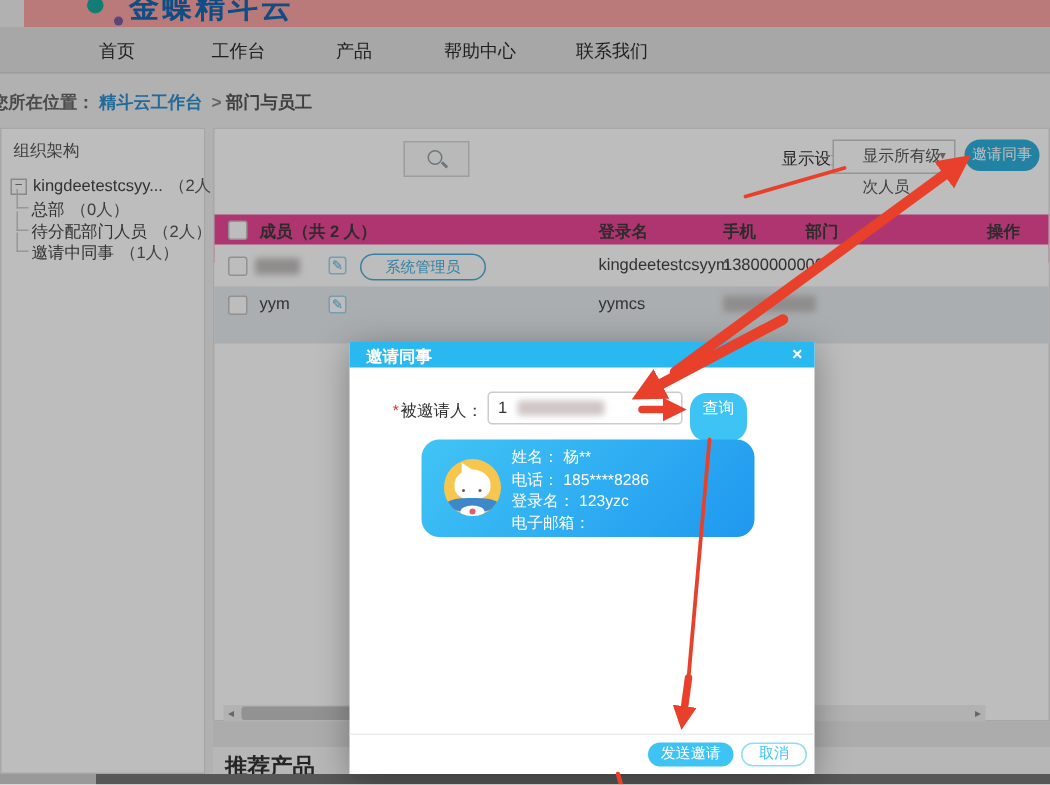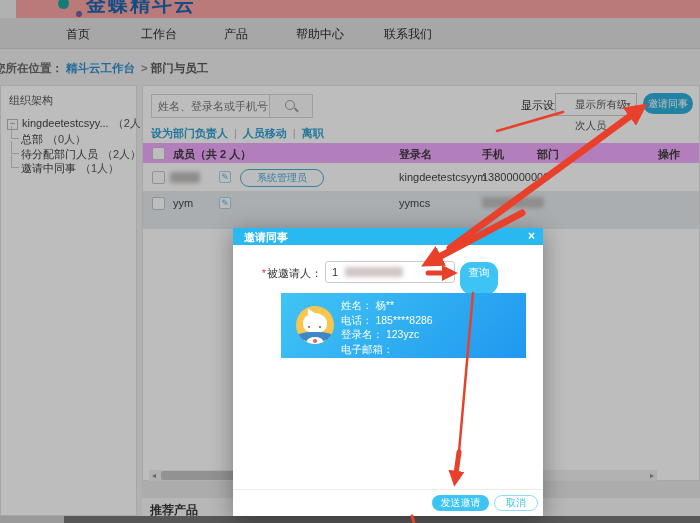--- a/index.html
+++ b/index.html
@@ -36,56 +36,56 @@
   .mag::after{content:"";position:absolute;left:8px;top:8px;width:5px;height:1.5px;background:#97a0a6;transform:rotate(45deg);}
   .disp-label{position:absolute;left:378px;top:12px;color:#333;}
   .select{position:absolute;left:412px;top:7px;width:82px;height:23px;background:#fff;border:1px solid #c9c9c9;box-sizing:border-box;
           line-height:21px;padding-left:19px;color:#555;font-size:10.5px;cursor:pointer;}
   .caret{position:absolute;right:4px;top:0px;font-size:7px;color:#888;}
   .invite-btn{position:absolute;left:500px;top:7px;width:50px;height:21px;border-radius:11px;background:var(--invite-teal,#2fb0dd);
               color:#fff;text-align:center;line-height:21px;font-size:10px;cursor:pointer;}
   .links{position:absolute;left:8px;top:40px;color:var(--link,#2e9fd0);font-weight:bold;}
   .links .lnk{cursor:pointer;}
   .lsep{color:#bbb;margin:0 6px;font-weight:normal;}
-  .thead{position:absolute;left:0;top:57px;width:556px;height:32px;background:#f0abfc;}
+  .thead{position:absolute;left:0;top:57px;width:556px;height:32px;background:#ec4899;}
   .th{position:absolute;top:4px;font-weight:bold;color:#3c3c3c;}
   .row1{position:absolute;left:0;top:77px;width:556px;height:28px;background:#fff;}
   .row2{position:absolute;left:0;top:105px;width:556px;height:38px;background:#e6ebef;}
   .cbx{position:absolute;left:9px;width:11px;height:11px;border:1px solid #c4c4c4;border-radius:2px;background:#fff;cursor:pointer;}
   .cell{position:absolute;color:#444;}
   .blur-blob{position:absolute;background:#c2bebe;border-radius:2px;filter:blur(2px);}
   .edit-ic{position:absolute;font-size:9px;color:#53b7e6;border:1px solid #9ed6ef;border-radius:2px;width:10px;height:10px;
            line-height:10px;text-align:center;cursor:pointer;background:#fff;}
   .badge{position:absolute;left:97px;top:6px;border:1px solid #4aafdc;color:#4aafdc;border-radius:9px;font-size:10px;
          padding:1px 16px;background:#fff;}
   .hscroll{position:absolute;left:6px;top:384px;width:508px;height:11px;background:#f0f0f0;}
   .hs-arrow{position:absolute;top:0px;width:10px;height:11px;font-size:8px;color:#8a8a8a;text-align:center;line-height:11px;cursor:pointer;}
   .hs-thumb{position:absolute;left:12px;top:1px;width:350px;height:9px;background:#c6c6c6;border-radius:2px;cursor:grab;}
   
   .band{position:absolute;left:142px;top:481px;width:558px;height:17px;background:#e8e8e8;}
   .recommend{position:absolute;left:142px;top:498px;width:558px;height:18px;background:#f7f7f7;}
-  .recommend span{position:absolute;left:8px;top:4px;font-size:12px;font-weight:bold;color:#333;}
+  .recommend span{position:absolute;left:8px;top:4px;font-size:15px;font-weight:bold;color:#333;}
   .pagescroll{position:absolute;left:0;top:516px;width:700px;height:7px;background:#cfcfcf;}
   .ps-thumb{position:absolute;left:64px;top:0;width:636px;height:7px;background:#767676;cursor:grab;}
   
   .overlay{position:absolute;inset:0;background:rgba(0,0,0,0.26);z-index:40;}
   .modal{position:absolute;left:233px;top:228px;width:310px;height:288px;background:#fff;z-index:50;
          box-shadow:0 4px 22px rgba(0,0,0,0.35);}
   .m-head{position:absolute;left:0;top:0;width:310px;height:17px;background:var(--accent,#29b9f0);}
   .m-title{position:absolute;left:11px;top:2px;color:#fff;font-weight:bold;font-size:11px;}
   .m-close{position:absolute;right:8px;top:1px;color:#fff;font-weight:bold;font-size:12px;cursor:pointer;}
   .m-label{position:absolute;left:0;top:38px;width:89px;text-align:right;color:#333;}
   .m-req{color:#e03a2a;margin-right:1px;}
   .m-input{position:absolute;left:92px;top:33px;width:130px;height:22px;border:1px solid #ccc;border-radius:3px;
            box-sizing:border-box;padding:0 6px;font-size:11px;color:#333;outline:none;}
   .m-input-blob{left:112px;top:39px;width:58px;height:10px;background:#d0c6c6;z-index:55;}
   .query-btn{position:absolute;left:227px;top:34px;width:38px;height:32px;border-radius:11px;background:var(--button-cyan,#3ec3f5);
              color:#fff;text-align:center;line-height:21px;font-size:10.5px;cursor:pointer;}
-  .card{position:absolute;left:48px;top:65px;width:222px;height:65px;border-radius:0;
-        background:linear-gradient(135deg,var(--card-start,#41c4f5),var(--card-end,#1f98ef));padding-left:23px;}
+  .card{position:absolute;left:48px;top:65px;width:222px;height:65px;border-radius:12px;
+        background:linear-gradient(135deg,var(--card-start,#41c4f5),var(--card-end,#1f98ef));}
   .avatar{position:absolute;left:15px;top:13px;width:38px;height:38px;border-radius:50%;background:var(--avatar-yellow,#f7c64f);overflow:hidden;}
   .av-ear{position:absolute;left:9px;top:2px;width:0;height:0;border-left:5px solid transparent;border-right:5px solid transparent;
           border-bottom:9px solid #fff;transform:rotate(-28deg);}
   .av-face{position:absolute;left:7px;top:7px;width:24px;height:20px;background:#fff;border-radius:50% 50% 42% 42%;}
   .av-eye{position:absolute;top:20px;width:2px;height:2px;border-radius:50%;background:#6b5a41;}
   .av-scarf{position:absolute;left:1px;top:26px;width:36px;height:9px;background:#3e87c9;border-radius:50%/60%;}
   .av-chin{position:absolute;left:11px;top:31px;width:16px;height:8px;background:#fff;border-radius:50%;}
   .av-pin{position:absolute;left:17px;top:33px;width:4px;height:4px;border-radius:50%;background:#e85c5c;}
   .card-lines{position:absolute;left:60px;top:5px;color:#fff;font-size:10.5px;line-height:14.5px;white-space:nowrap;}
   .m-footer{position:absolute;left:0;top:261px;width:310px;height:27px;border-top:1px solid #ececec;}
@@ -129,34 +129,30 @@
     </div>
     <div class="tree-child" style="top:61px">
       <span>待分配部门人员</span><span class="cnt">（2人）</span>
     </div>
     <div class="tree-child" style="top:75px">
       <span>邀请中同事</span><span class="cnt">（1人）</span>
     </div>
   </div>
 
   <div class="panel">
-    <input class="search-input" placeholder="姓名、登录名或手机号" style="">
     <div class="search-btn">
       <span class="mag"></span>
     </div>
     <span class="disp-label">显示设置</span>
     <div class="select">
       <span>显示所有级次人员</span>
       <span class="caret">▼</span>
     </div>
     <div class="invite-btn">邀请同事</div>
 
-    <div class="links">
-      <span class="lnk">设为部门负责人</span><span class="lsep">|</span><span class="lnk">人员移动</span><span class="lsep">|</span><span class="lnk">离职</span>
-    </div>
 
     <div class="thead">
       <span class="cbx" style="top:4px"></span>
       <span class="th" style="left:30px">成员（共 2 人）</span>
       <span class="th" style="left:256px">登录名</span>
       <span class="th" style="left:339px">手机</span>
       <span class="th" style="left:394px">部门</span>
       <span class="th" style="left:515px">操作</span>
     </div>
 

